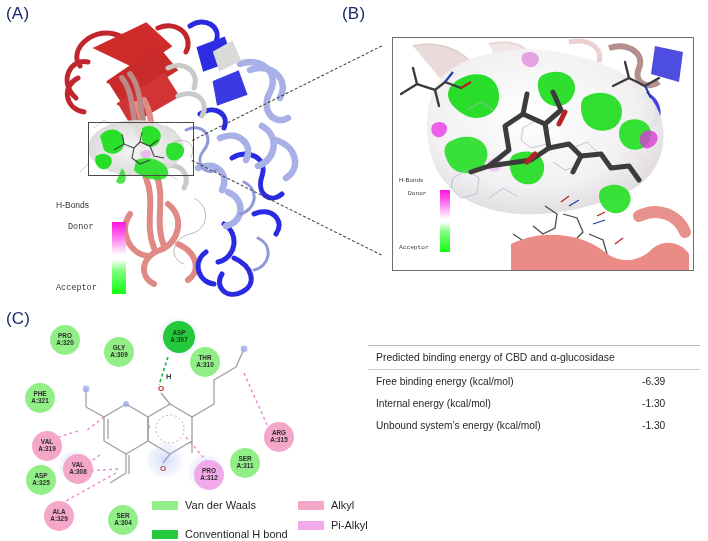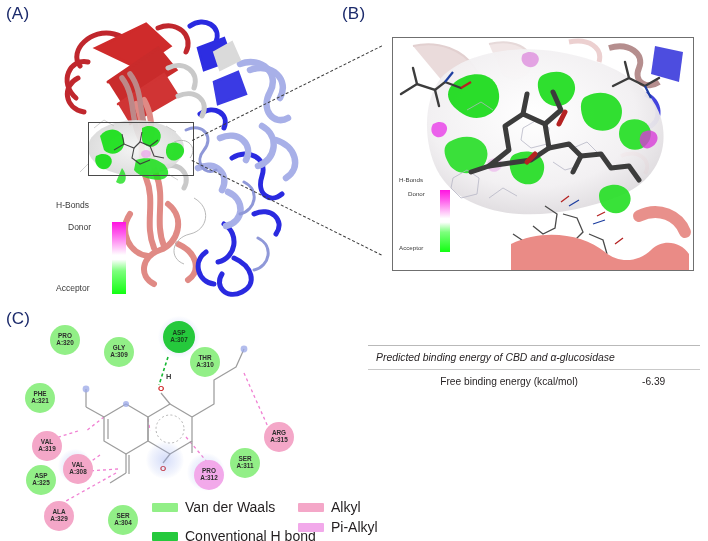--- a/index.html
+++ b/index.html
@@ -8,21 +8,21 @@
 
   .panel-label{position:absolute;font-size:17px;color:#1b2a6b;font-weight:400;letter-spacing:.2px;}
 
   
   #panel-a{position:absolute;left:0;top:0;width:360px;height:305px;}
   #ribbon-a{position:absolute;left:18px;top:8px;width:330px;height:290px;}
   #roi-box{position:absolute;left:88px;top:122px;width:104px;height:52px;
            border:1px solid #4a4a4a;background:transparent;}
   .hb-legend{position:absolute;}
   .hb-title{font-size:8.5px;color:#3a3a3a;white-space:nowrap;text-align:right;}
-  .hb-donor,.hb-acceptor{font-size:8.5px;color:#3a3a3a;white-space:nowrap;}
+  .hb-donor,.hb-acceptor{font-size:8.5px;color:#3a3a3a;white-space:nowrap;font-family:Liberation Mono, monospace;}
   .hb-bar{background:linear-gradient(to bottom,#ff14e0 0%,#ff5cec 16%,#ffffff 46%,#ffffff 52%,#7dff7d 68%,#12ff12 100%);
           border:0;}
 
   
   #legend-a{left:56px;top:200px;width:110px;height:100px;}
   #legend-a .hb-title{position:absolute;left:0;top:0;}
   #legend-a .hb-donor{position:absolute;left:12px;top:22px;}
   #legend-a .hb-acceptor{position:absolute;left:0px;top:83px;}
   #legend-a .hb-bar{position:absolute;left:56px;top:22px;width:14px;height:72px;}
 
@@ -50,30 +50,30 @@
   .res.pialkyl{background:#f2a9ea;}
   .halo{position:absolute;border-radius:50%;
         background:radial-gradient(circle,rgba(150,170,240,.40) 0%,rgba(150,170,240,.12) 55%,rgba(255,255,255,0) 72%);}
 
   #mol-svg{position:absolute;left:0;top:0;width:360px;height:236px;}
 
   
   #legend-c{position:absolute;left:152px;top:497px;width:208px;height:42px;}
   .lg-row{position:absolute;display:flex;align-items:center;}
   .lg-sw{width:26px;height:9px;border-radius:1px;margin-right:7px;}
-  .lg-tx{font-size:14px;color:#231f20;white-space:nowrap;}
+  .lg-tx{font-size:11px;color:#231f20;white-space:nowrap;}
 
   
   #tbl{position:absolute;left:368px;top:345px;width:332px;}
   #tbl table{border-collapse:collapse;width:100%;}
   #tbl td{font-size:10.2px;color:#231f20;padding:5.5px 0 5.5px 8px;white-space:nowrap;}
   #tbl td.val{text-align:left;padding-left:0;width:58px;}
   #tbl .hdrrow td{font-size:10.4px;padding:6px 0 6px 8px;}
-  #tbl .rule-top{border-top:1.4px solid #b9b9b9;font-style:italic;}
-  #tbl .rule-mid{border-top:1.1px solid #c9c9c9;text-align:center;}
+  #tbl .rule-top{border-top:1.4px solid #b9b9b9;}
+  #tbl .rule-mid{border-top:1.1px solid #c9c9c9;}
   #tbl .rule-bot{border-bottom:1.4px solid #b9b9b9;}
 </style>
 </head>
 <body>
 
 <div id="panel-a">
   <div class="panel-label" style="left:6px;top:4px;">(A)</div>
 
   <svg id="ribbon-a" viewBox="0 0 330 290">
     <defs>
@@ -437,15 +437,23 @@
 <div id="tbl">
   <table>
     <tbody>
       <tr class="hdrrow">
         <td class="rule-top" colspan="2">Predicted binding energy of CBD and α-glucosidase</td>
       </tr>
       <tr>
         <td class="rule-mid">Free binding energy (kcal/mol)</td>
         <td class="val rule-mid">-6.39</td>
       </tr>
+      <tr>
+        <td>Internal energy (kcal/mol)</td>
+        <td class="val">-1.30</td>
+      </tr>
+      <tr>
+        <td>Unbound system’s energy (kcal/mol)</td>
+        <td class="val">-1.30</td>
+      </tr>
     </tbody>
   </table>
 </div>
 
 </body></html>

